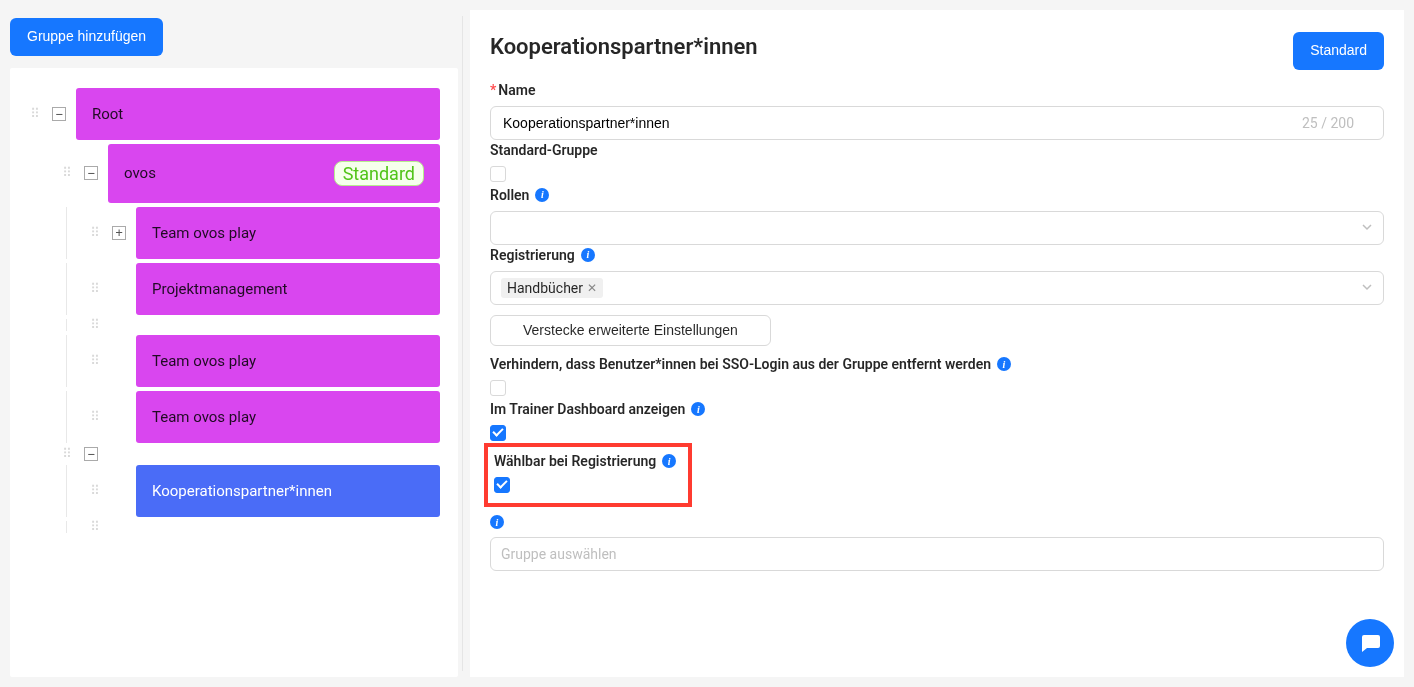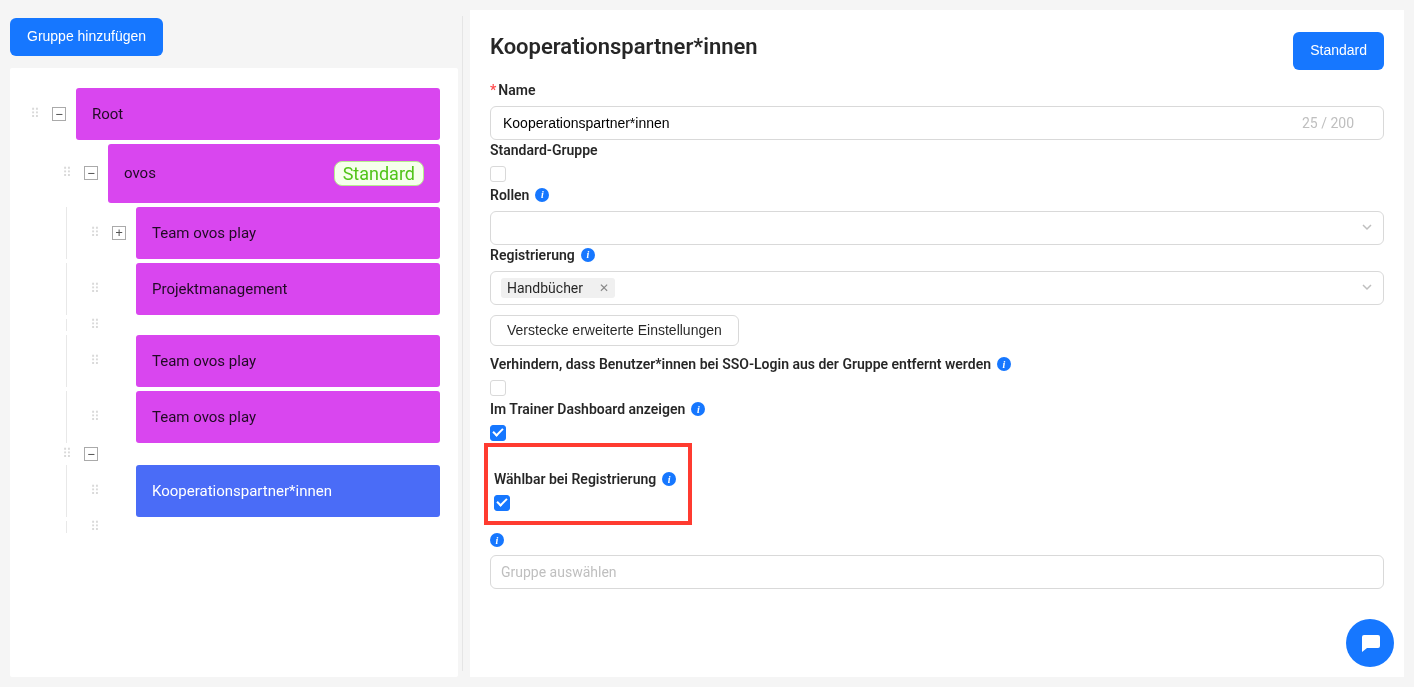--- a/index.html
+++ b/index.html
@@ -52,21 +52,21 @@
     margin-top: 8px;
   }
   .btn-primary {
     background: #1677ff;
     color: #fff;
   }
   .btn-default {
     background: #fff;
     border: 1px solid #d9d9d9;
     color: rgba(0,0,0,0.85);
-    padding: 5px 16px;
+    padding: 5px 32px;
   }
   .tree-card {
     background: #fff;
     border-radius: 2px;
     padding: 16px 18px 24px 18px;
     flex: 1;
     overflow: auto;
   }
   .tree-node {
     display: flex;
@@ -206,21 +206,21 @@
     top: 50%;
     transform: translateY(-50%);
     color: #bfbfbf;
   }
   .tag-item {
     background: #f0f0f0;
     border-radius: 3px;
     padding: 2px 6px;
     display: inline-flex;
     align-items: center;
-    gap: 16px;
+    gap: 4px;
     font-size: 14px;
   }
   .tag-x { color: #888; cursor: pointer; font-size: 12px; }
   .select-placeholder { color: #bfbfbf; }
   .info-icon {
     width: 14px;
     height: 14px;
     background: #1677ff;
     border-radius: 50%;
     color: #fff;
@@ -235,21 +235,21 @@
   .highlight-box {
     border: 4px solid #ff3b30;
     padding-bottom: 10px;
     margin-bottom: 8px;
     display: inline-block;
     padding-right: 12px;
     padding-left: 6px;
     margin-left: -6px;
   }
   .highlight-box .form-item { margin-bottom: 0; }
-  .highlight-box .form-label { margin-top: 24px; }
+  .highlight-box .form-label { margin-top: 6px; }
   .chat-fab {
     position: fixed;
     right: 20px;
     bottom: 20px;
     width: 48px;
     height: 48px;
     border-radius: 50%;
     background: #1677ff;
     display: flex;
     align-items: center;

